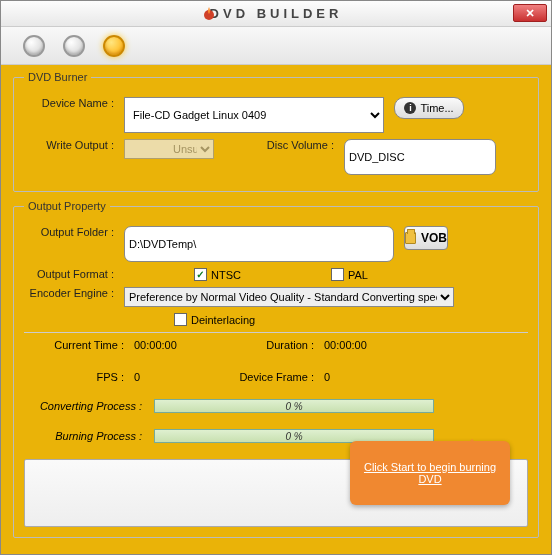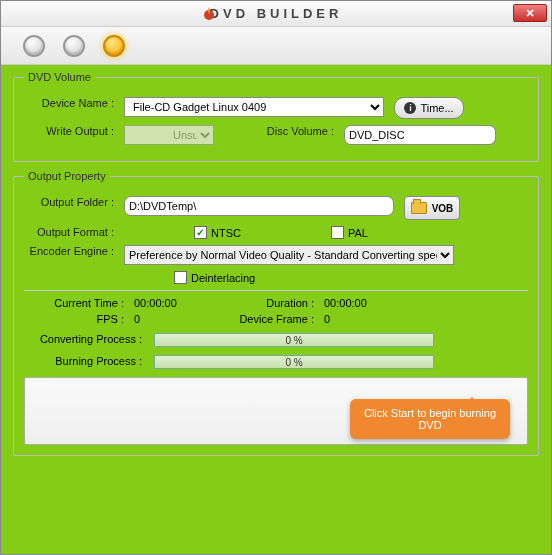--- a/index.html
+++ b/index.html
@@ -1,49 +1,49 @@
 <!DOCTYPE html>
 <html><head>
 <meta charset="utf-8">
 <style>
 * { box-sizing: border-box; margin: 0; padding: 0; }
 body { font-family: Tahoma, Arial, sans-serif; font-size: 11px; background: #fff; }
-.window { width: 552px; height: 555px; border: 1px solid #888; background: #84cc16; position: relative; }
+.window { width: 552px; height: 555px; border: 1px solid #888; background: #eab308; position: relative; }
 .titlebar { height: 26px; background: linear-gradient(#fdfdfd, #e8e8e8); border-bottom: 1px solid #ccc; display: flex; align-items: center; justify-content: center; position: relative; }
 .titlebar-title { font-size: 13px; font-weight: bold; letter-spacing: 4px; color: #444; text-transform: uppercase; }
 .titlebar-icon { position: absolute; left: 200px; }
 .close-btn { position: absolute; right: 4px; top: 3px; width: 34px; height: 18px; background: linear-gradient(#f08080,#c83030); border: 1px solid #a02020; border-radius: 2px; display: flex; align-items: center; justify-content: center; color: #fff; font-weight: bold; font-size: 11px; cursor: pointer; }
 .toolbar { height: 38px; background: linear-gradient(#f8f8f8,#e6e6e6); border-bottom: 1px solid #ccc; display: flex; align-items: center; padding-left: 22px; gap: 18px; }
 .orb { width: 22px; height: 22px; border-radius: 50%; border: 2px solid #999; background: radial-gradient(circle at 35% 30%, #fff, #ccc); box-shadow: inset 0 -2px 3px rgba(0,0,0,0.2); cursor: pointer; }
 .orb.active { border-color: #cc8800; background: radial-gradient(circle at 35% 30%, #ffe680, #ffaa00); box-shadow: 0 0 6px #ffcc33, inset 0 -2px 3px rgba(160,90,0,0.4); }
 .content { padding: 6px 12px 10px; }
 fieldset { border: 1px solid #bbb; border-radius: 2px; padding: 8px 10px 10px; margin-bottom: 8px; }
 legend { font-size: 11px; color: #333; padding: 0 4px; }
 .row { display: flex; margin: 6px 0; }
 .label { width: 100px; text-align: right; padding-right: 10px; color: #222; }
-.input, select.sel { height: 20px; border: 1px solid #888; background: #fff; font-size: 11px; padding: 1px 4px; }
+.input, select.sel { height: 36px; border: 1px solid #888; background: #fff; font-size: 11px; padding: 1px 4px; }
 .input { flex: 1; border-radius: 7px; }
 .sel-wide { width: 260px; }
 .info-btn { margin-left: 10px; height: 22px; width: 70px; border: 1px solid #888; background: linear-gradient(#fafafa,#ddd); border-radius: 10px; display: flex; align-items: center; justify-content: center; gap: 4px; cursor: pointer; font-size: 11px; }
 .info-icon { width: 12px; height: 12px; border-radius: 50%; background: #333; color: #fff; font-size: 9px; display: flex; align-items: center; justify-content: center; font-weight: bold; }
-.vob-btn { margin-left: 10px; height: 24px; width: 56px; border: 1px solid #888; background: linear-gradient(#fafafa,#ddd); border-radius: 4px; display: flex; align-items: center; justify-content: center; gap: 5px; cursor: pointer; font-size: 10px; font-weight: bold; }
+.vob-btn { margin-left: 10px; height: 24px; width: 44px; border: 1px solid #888; background: linear-gradient(#fafafa,#ddd); border-radius: 4px; display: flex; align-items: center; justify-content: center; gap: 5px; cursor: pointer; font-size: 12px; font-weight: bold; }
 .folder-icon { width: 16px; height: 12px; background: #f0c040; border: 1px solid #b08820; border-radius: 1px; position: relative; }
 .folder-icon::before { content: ''; position: absolute; top: -4px; left: 1px; width: 6px; height: 4px; background: #f0c040; border: 1px solid #b08820; border-bottom: none; border-radius: 1px 1px 0 0; }
 .checkbox-wrap { display: flex; align-items: center; gap: 4px; }
 .cb { width: 13px; height: 13px; border: 1px solid #666; background: #fff; display: inline-flex; align-items: center; justify-content: center; font-size: 10px; color: #0a7a20; font-weight: bold; }
 .disabled { color: #888; padding-left: 44px; }
 select.ws { width: 90px; height: 20px; border: 1px solid #999; background: #eee; color: #888; font-size: 11px; }
 .stats { border-top: 1px solid #ccc; padding-top: 6px; position: relative; }
-.stats-grid { display: grid; grid-template-columns: 100px 90px 100px 90px; row-gap: 4px; margin-left: 10px; margin-bottom: 8px; }
+.stats-grid { display: grid; grid-template-columns: 100px 90px 100px 90px; row-gap: 20px; margin-left: 10px; margin-bottom: 8px; }
 .stats-grid .sl { text-align: right; padding-right: 10px; }
-.prog-row { display: flex; margin: 8px 0; }
+.prog-row { display: flex; align-items: center; margin: 16px 0; font-style: italic; }
 .prog-label { width: 130px; text-align: right; padding-right: 12px; }
 .prog-bar { width: 280px; height: 14px; border: 1px solid #7a9; background: linear-gradient(#dff0d0,#c8e0b0); position: relative; display: flex; align-items: center; justify-content: center; font-size: 10px; color: #333; }
 .start-btn { position: absolute; right: 8px; top: 28px; width: 76px; height: 76px; border-radius: 50%; background: radial-gradient(circle at 35% 30%, #7fd8f5, #1a9bd8 60%, #0d6ea0); border: 4px solid #ddd; box-shadow: 0 2px 6px rgba(0,0,0,0.4), inset 0 6px 10px rgba(255,255,255,0.5); display: flex; align-items: center; justify-content: center; color: #fff; font-size: 18px; font-style: italic; font-weight: bold; cursor: pointer; font-family: Georgia, serif; }
-.tooltip { position: absolute; right: 18px; top: 108px; width: 160px; background: #f08830; color: #fff; border-radius: 6px; padding: 8px 10px; font-size: 11px; text-align: center; box-shadow: 0 2px 5px rgba(0,0,0,0.3); }
+.tooltip { position: absolute; right: 18px; top: 108px; width: 160px; background: #f08830; color: #fff; border-radius: 6px; padding: 20px 10px; font-size: 11px; text-align: center; box-shadow: 0 2px 5px rgba(0,0,0,0.3); text-decoration: underline; }
 .tooltip::before { content: ''; position: absolute; top: -10px; right: 30px; border: 8px solid transparent; border-bottom-color: #f08830; }
 .log-box { margin-top: 4px; height: 68px; border: 1px solid #aaa; background: linear-gradient(#fafafa,#eee); border-radius: 2px; }
 .enc-sel { width: 330px; height: 20px; border: 1px solid #888; font-size: 11px; }
 .gap { width: 40px; }
 </style>
 </head>
 <body>
 
 <div class="window">
   <div class="titlebar">
@@ -61,21 +61,21 @@
 
   <div class="toolbar">
     <div class="orb"></div>
     <div class="orb"></div>
     <div class="orb active"></div>
   </div>
 
   <div class="content">
 
     <fieldset>
-      <legend>DVD Volume</legend>
+      <legend>DVD Burner</legend>
       <div class="row">
         <div class="label">Device Name  :</div>
         <select class="sel sel-wide">
           <option>File-CD Gadget   Linux   0409</option>
         </select>
         <div class="info-btn">
           <span class="info-icon">i</span>
           <span>Time...</span>
         </div>
       </div>

